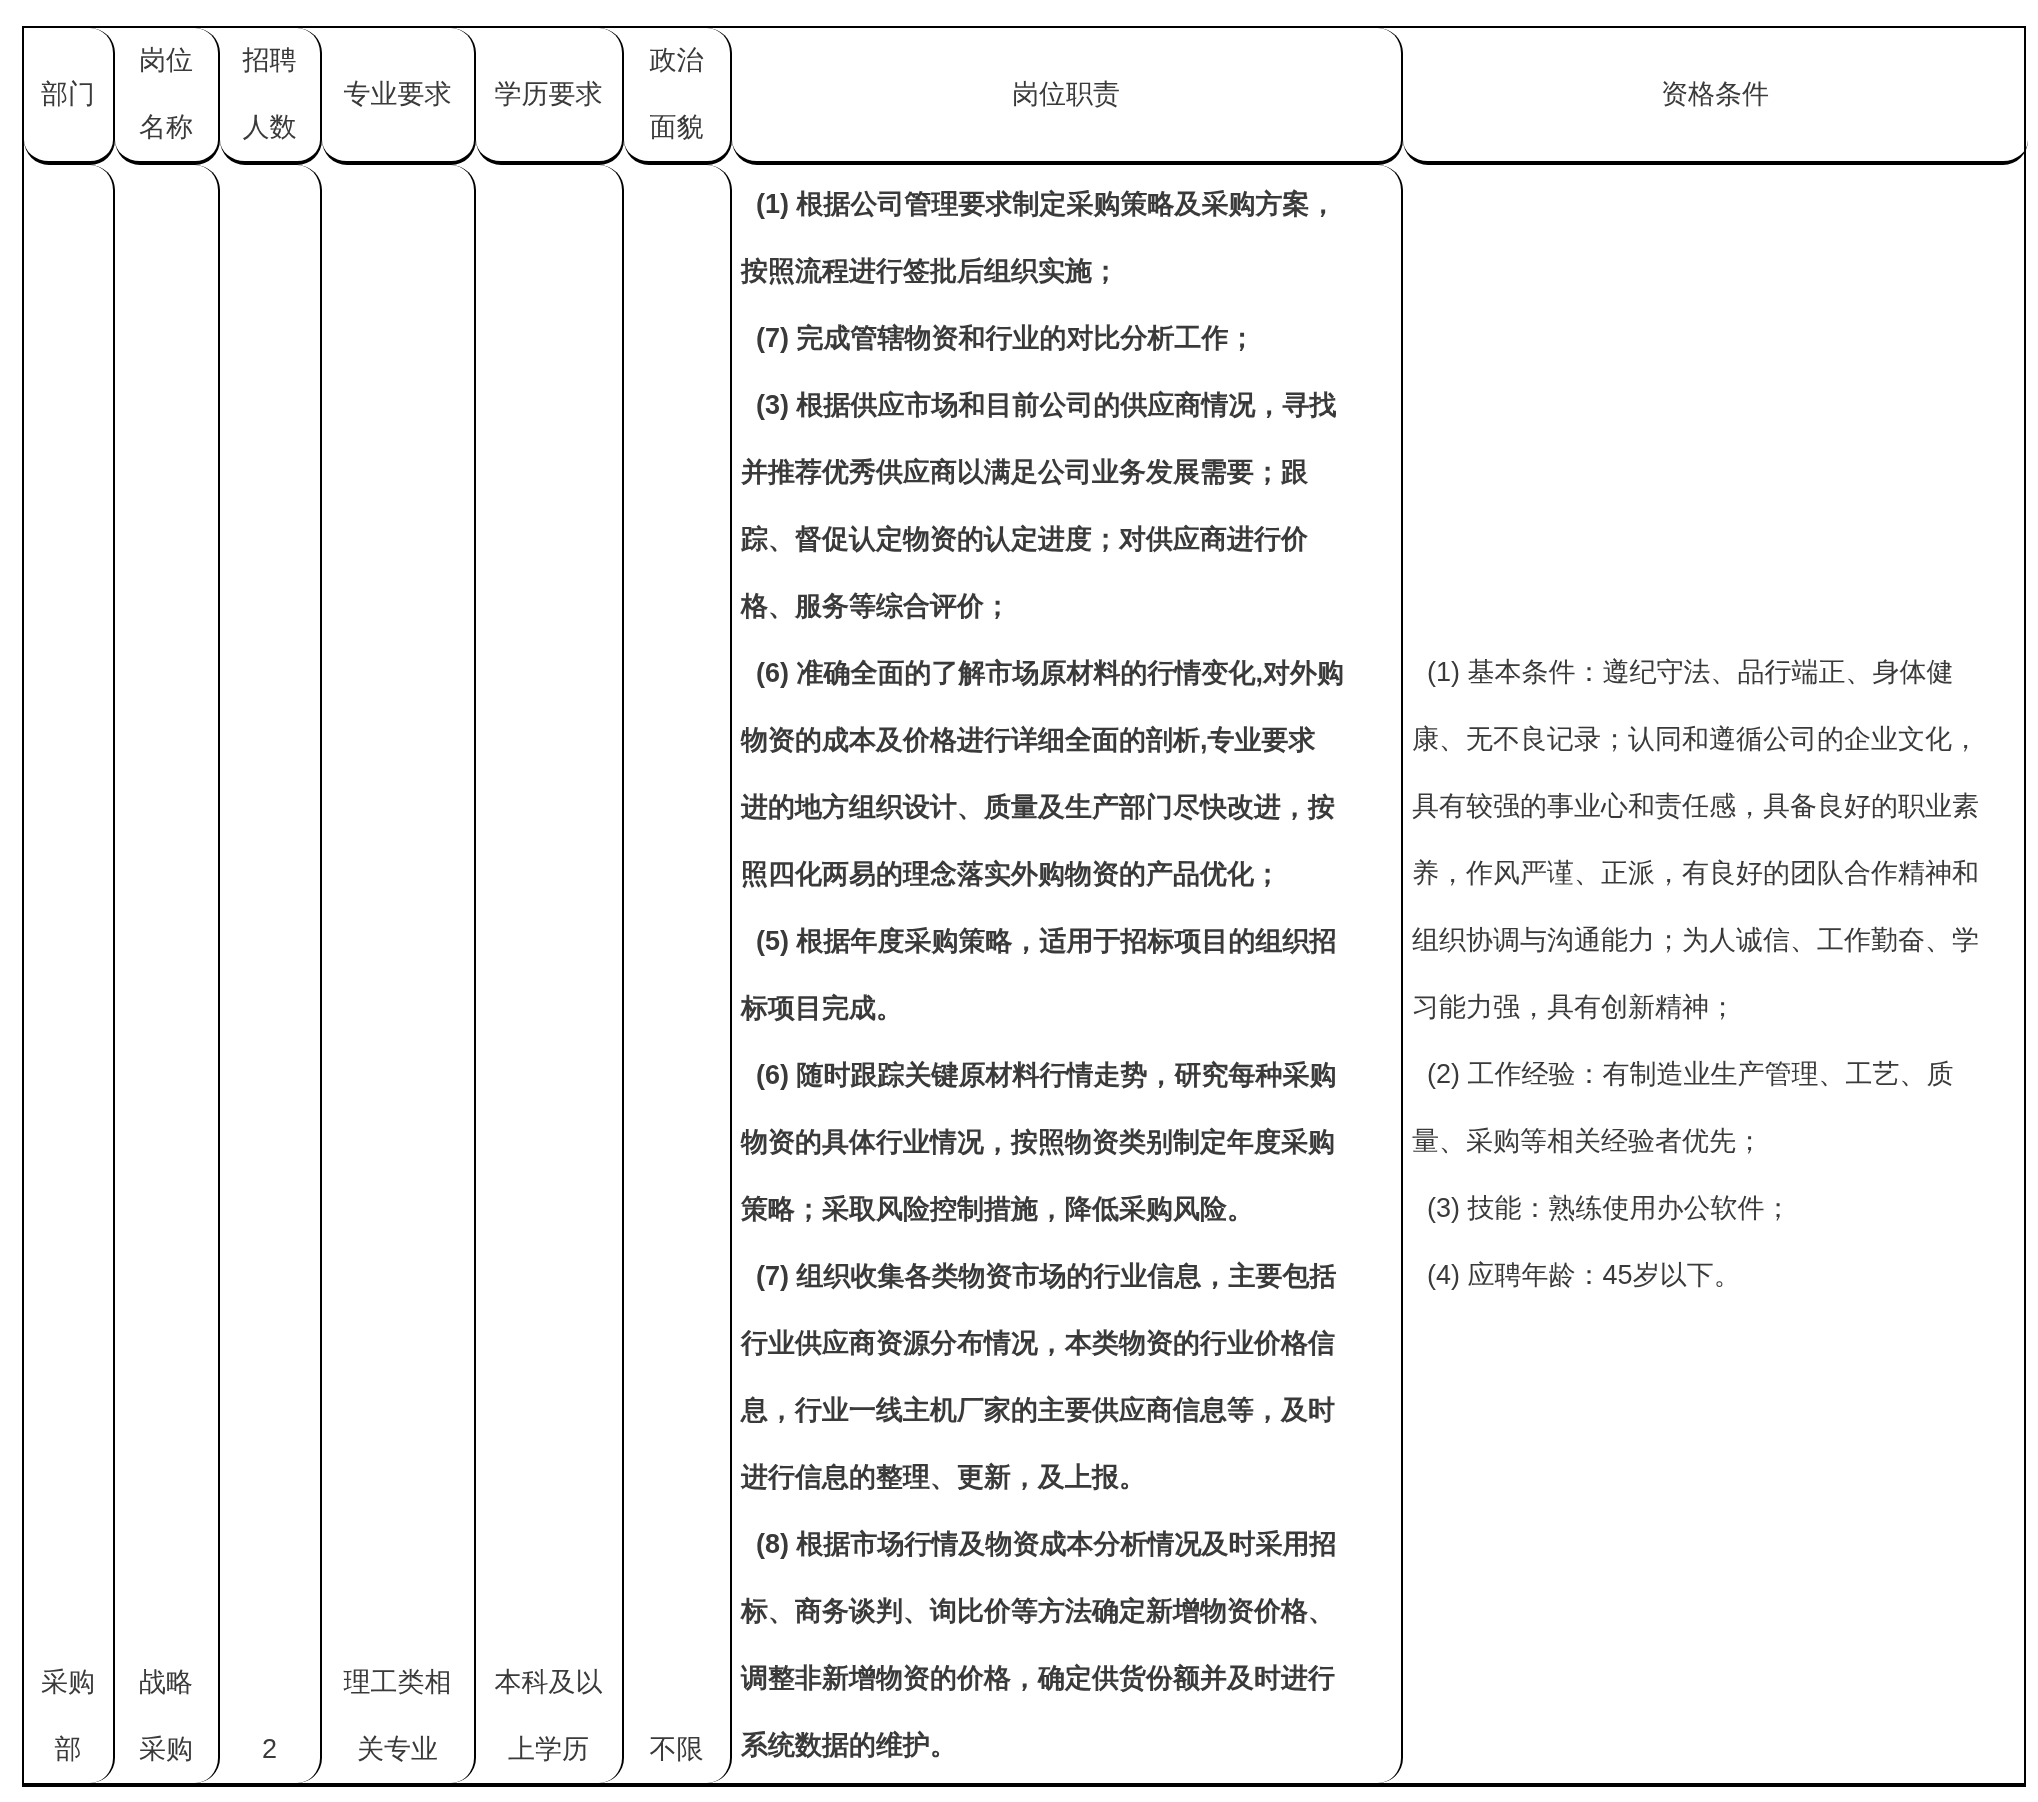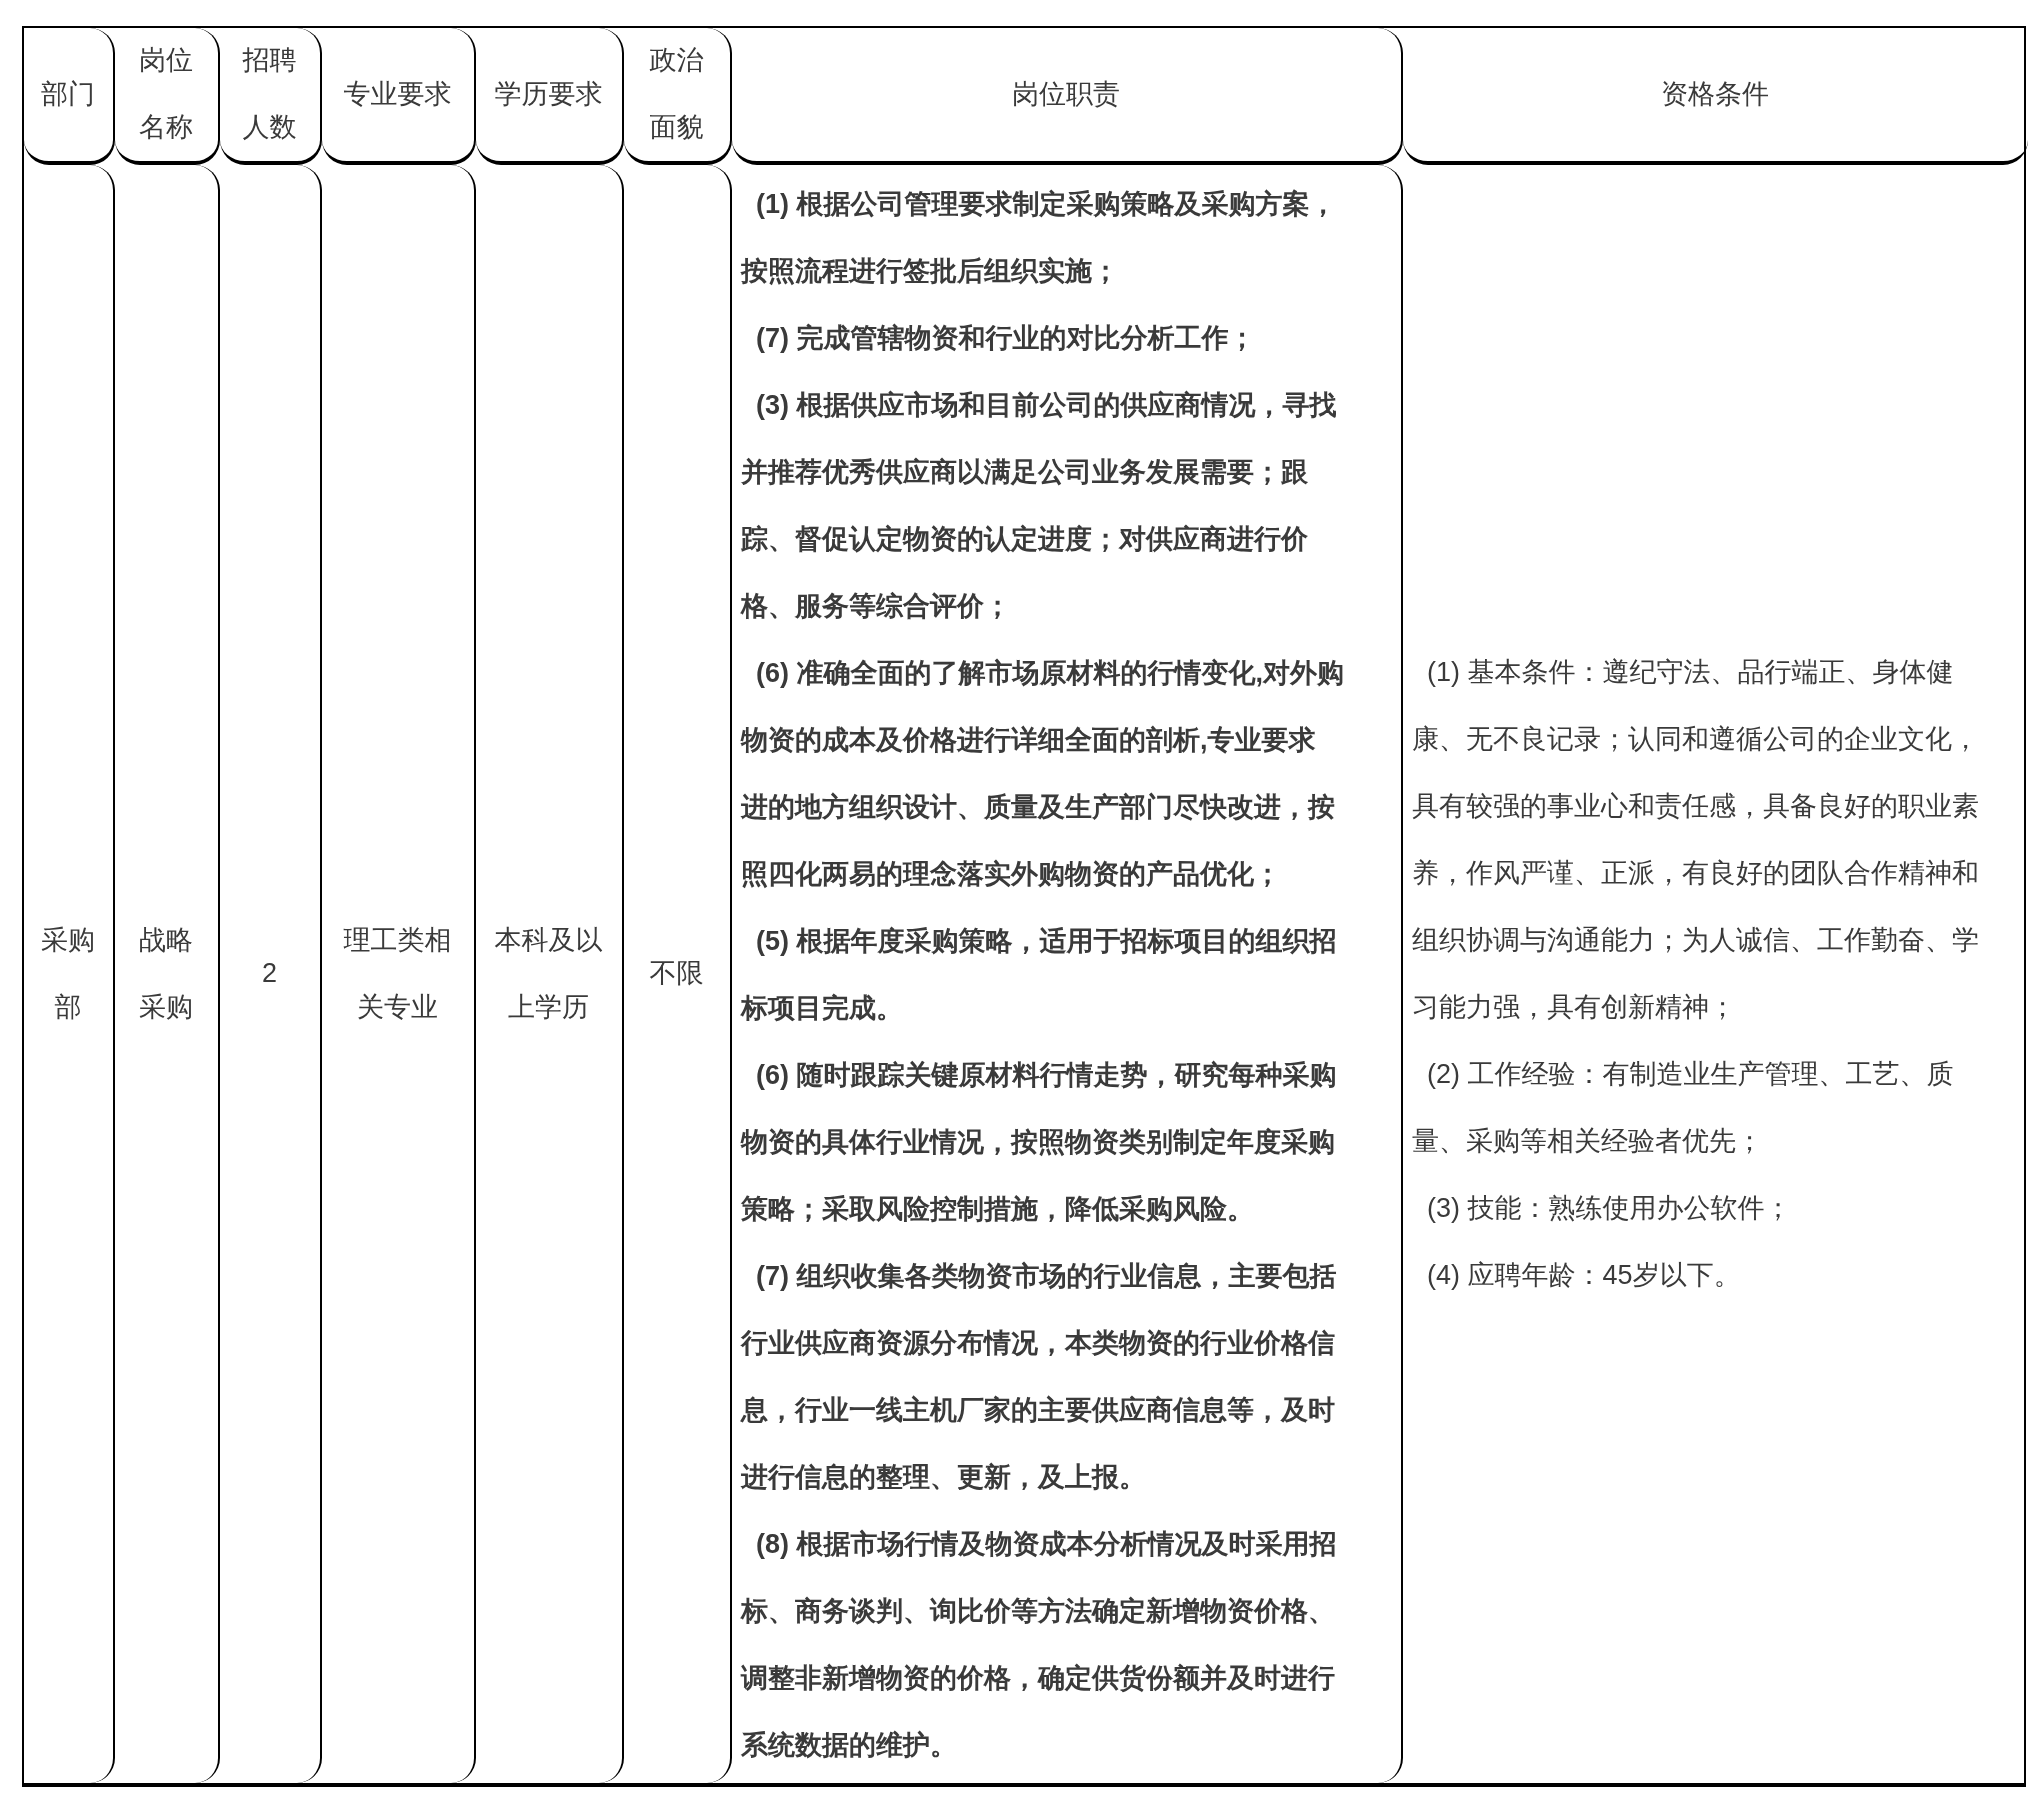--- a/index.html
+++ b/index.html
@@ -42,21 +42,21 @@
     border-bottom: 4px solid #000000;
     display: flex;
     flex-direction: column;
     justify-content: center;
     align-items: center;
     text-align: center;
   }
   .center-cell {
     display: flex;
     flex-direction: column;
-    justify-content: center;
+    justify-content: flex-end;
     align-items: center;
     text-align: center;
   }
   .duties-cell {
     padding: 6.4px 6.4px 0 9.6px;
     text-align: left;
     font-weight: bold;
   }
   .qual-cell {
     display: flex;

